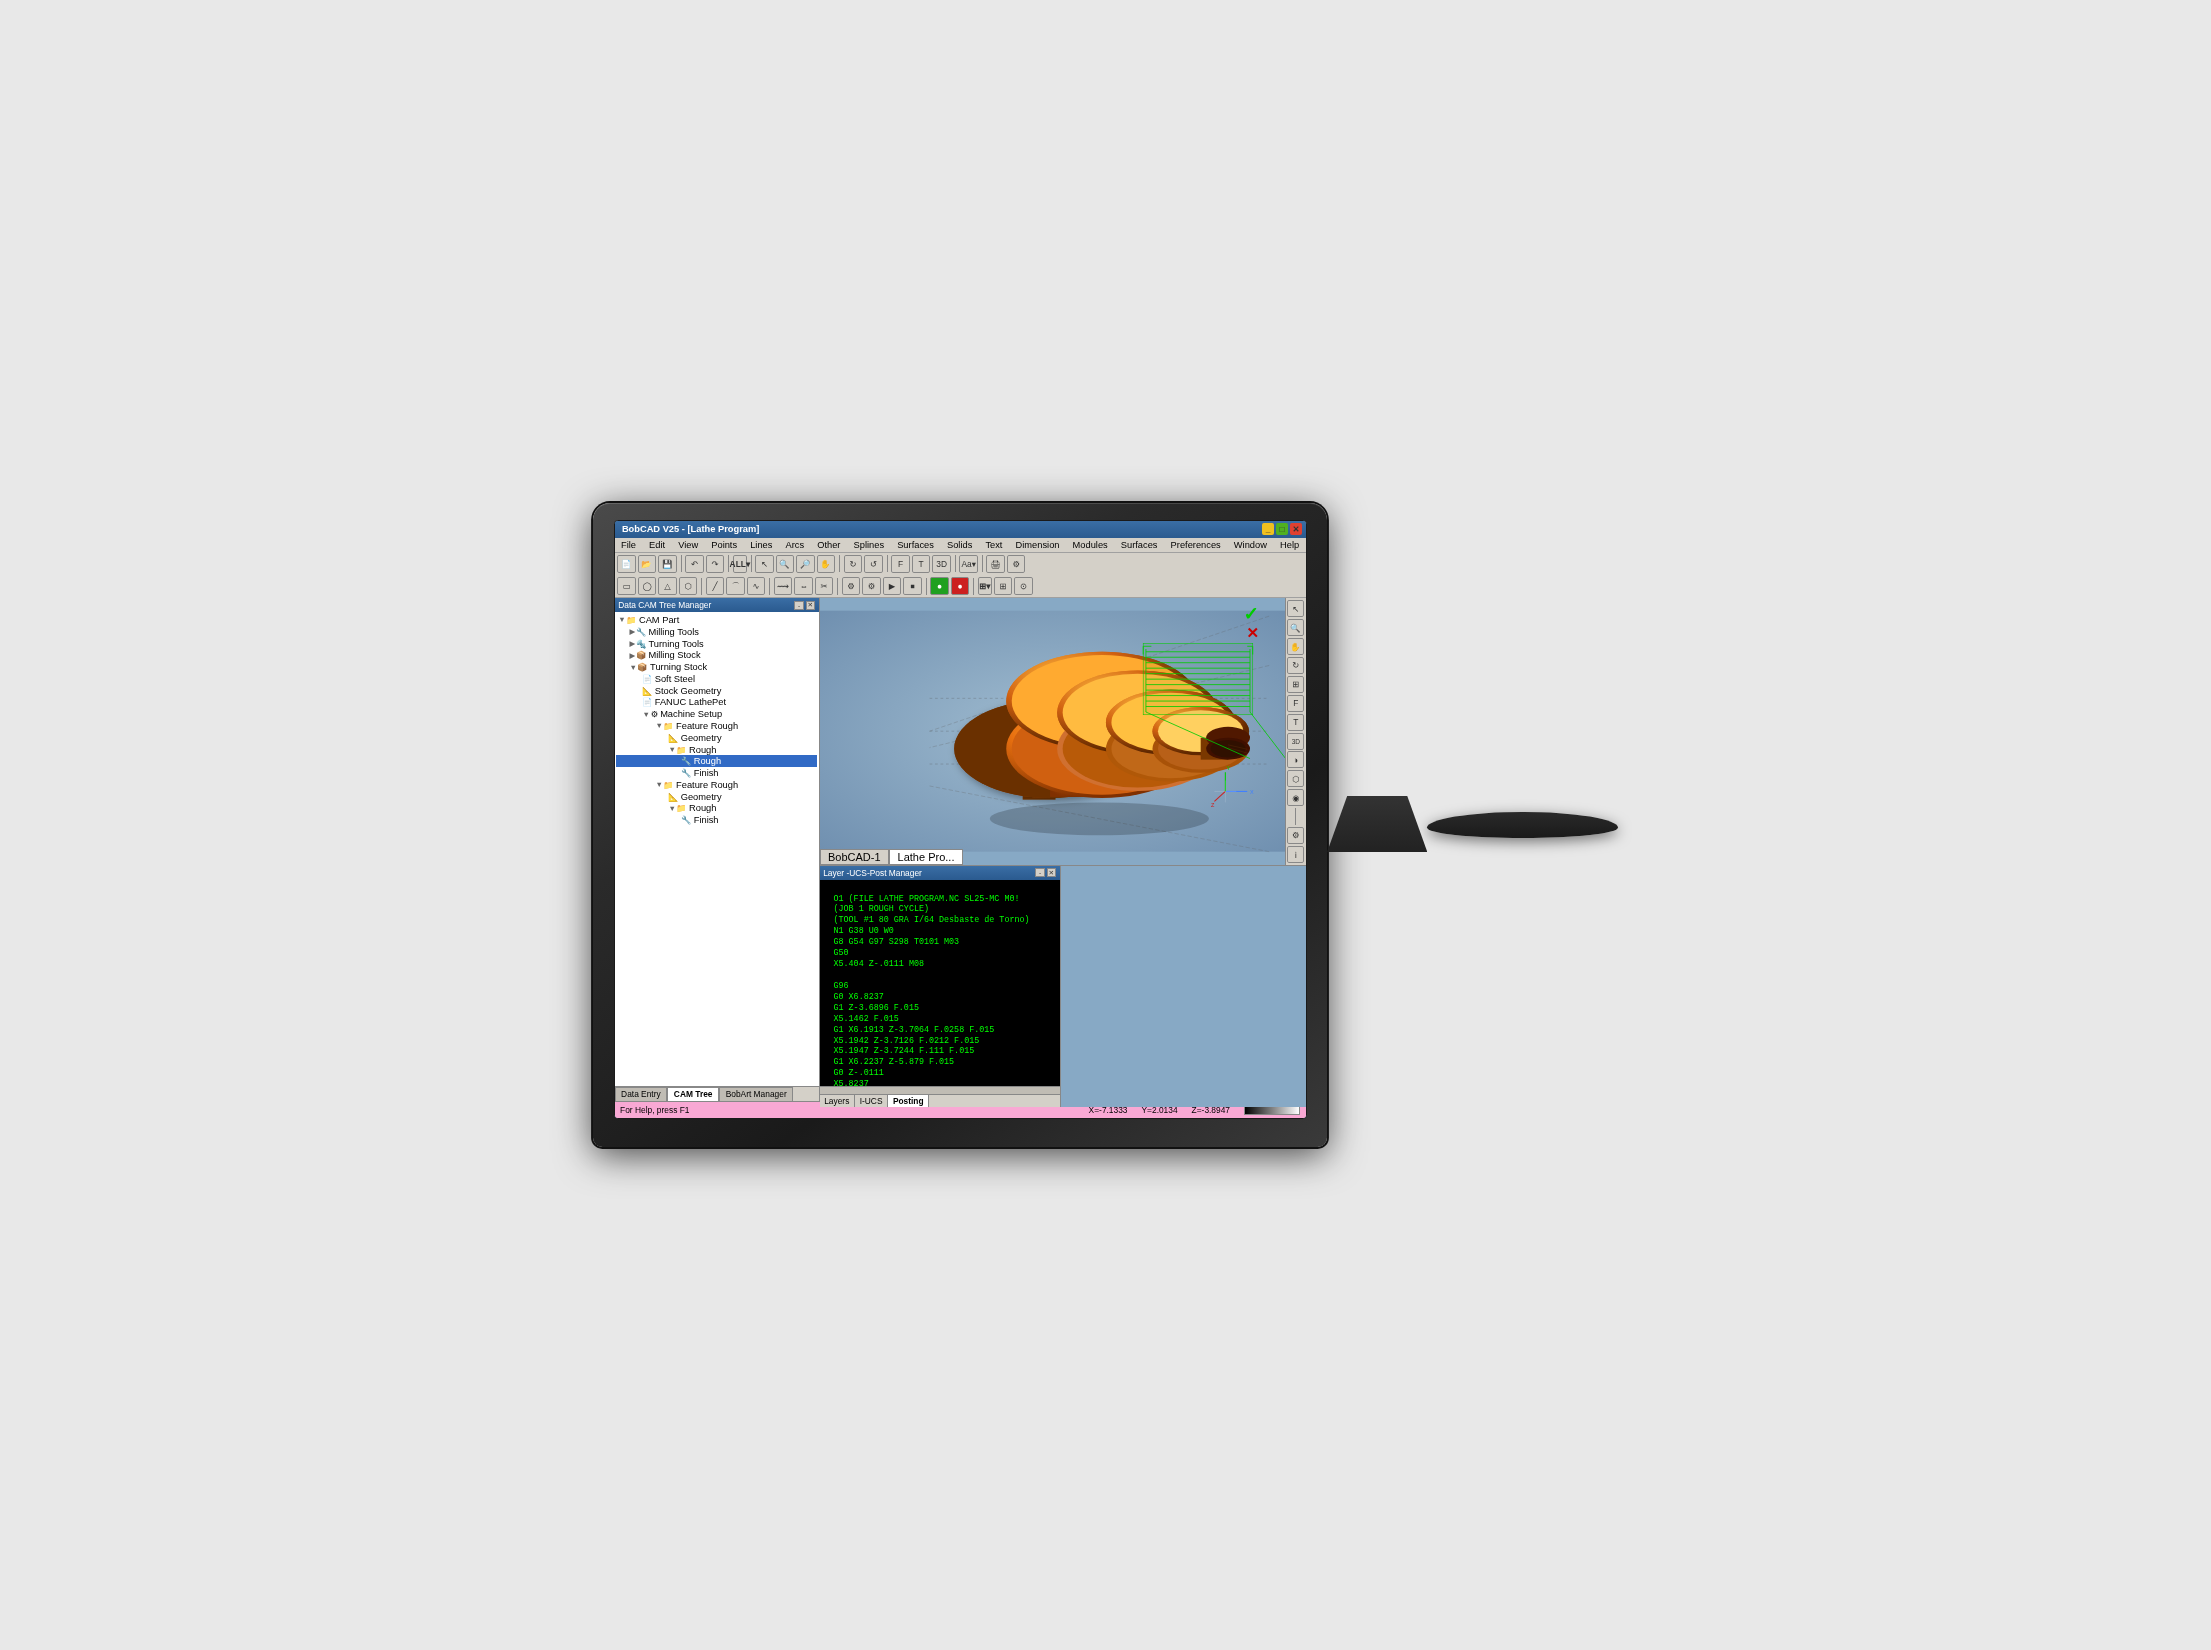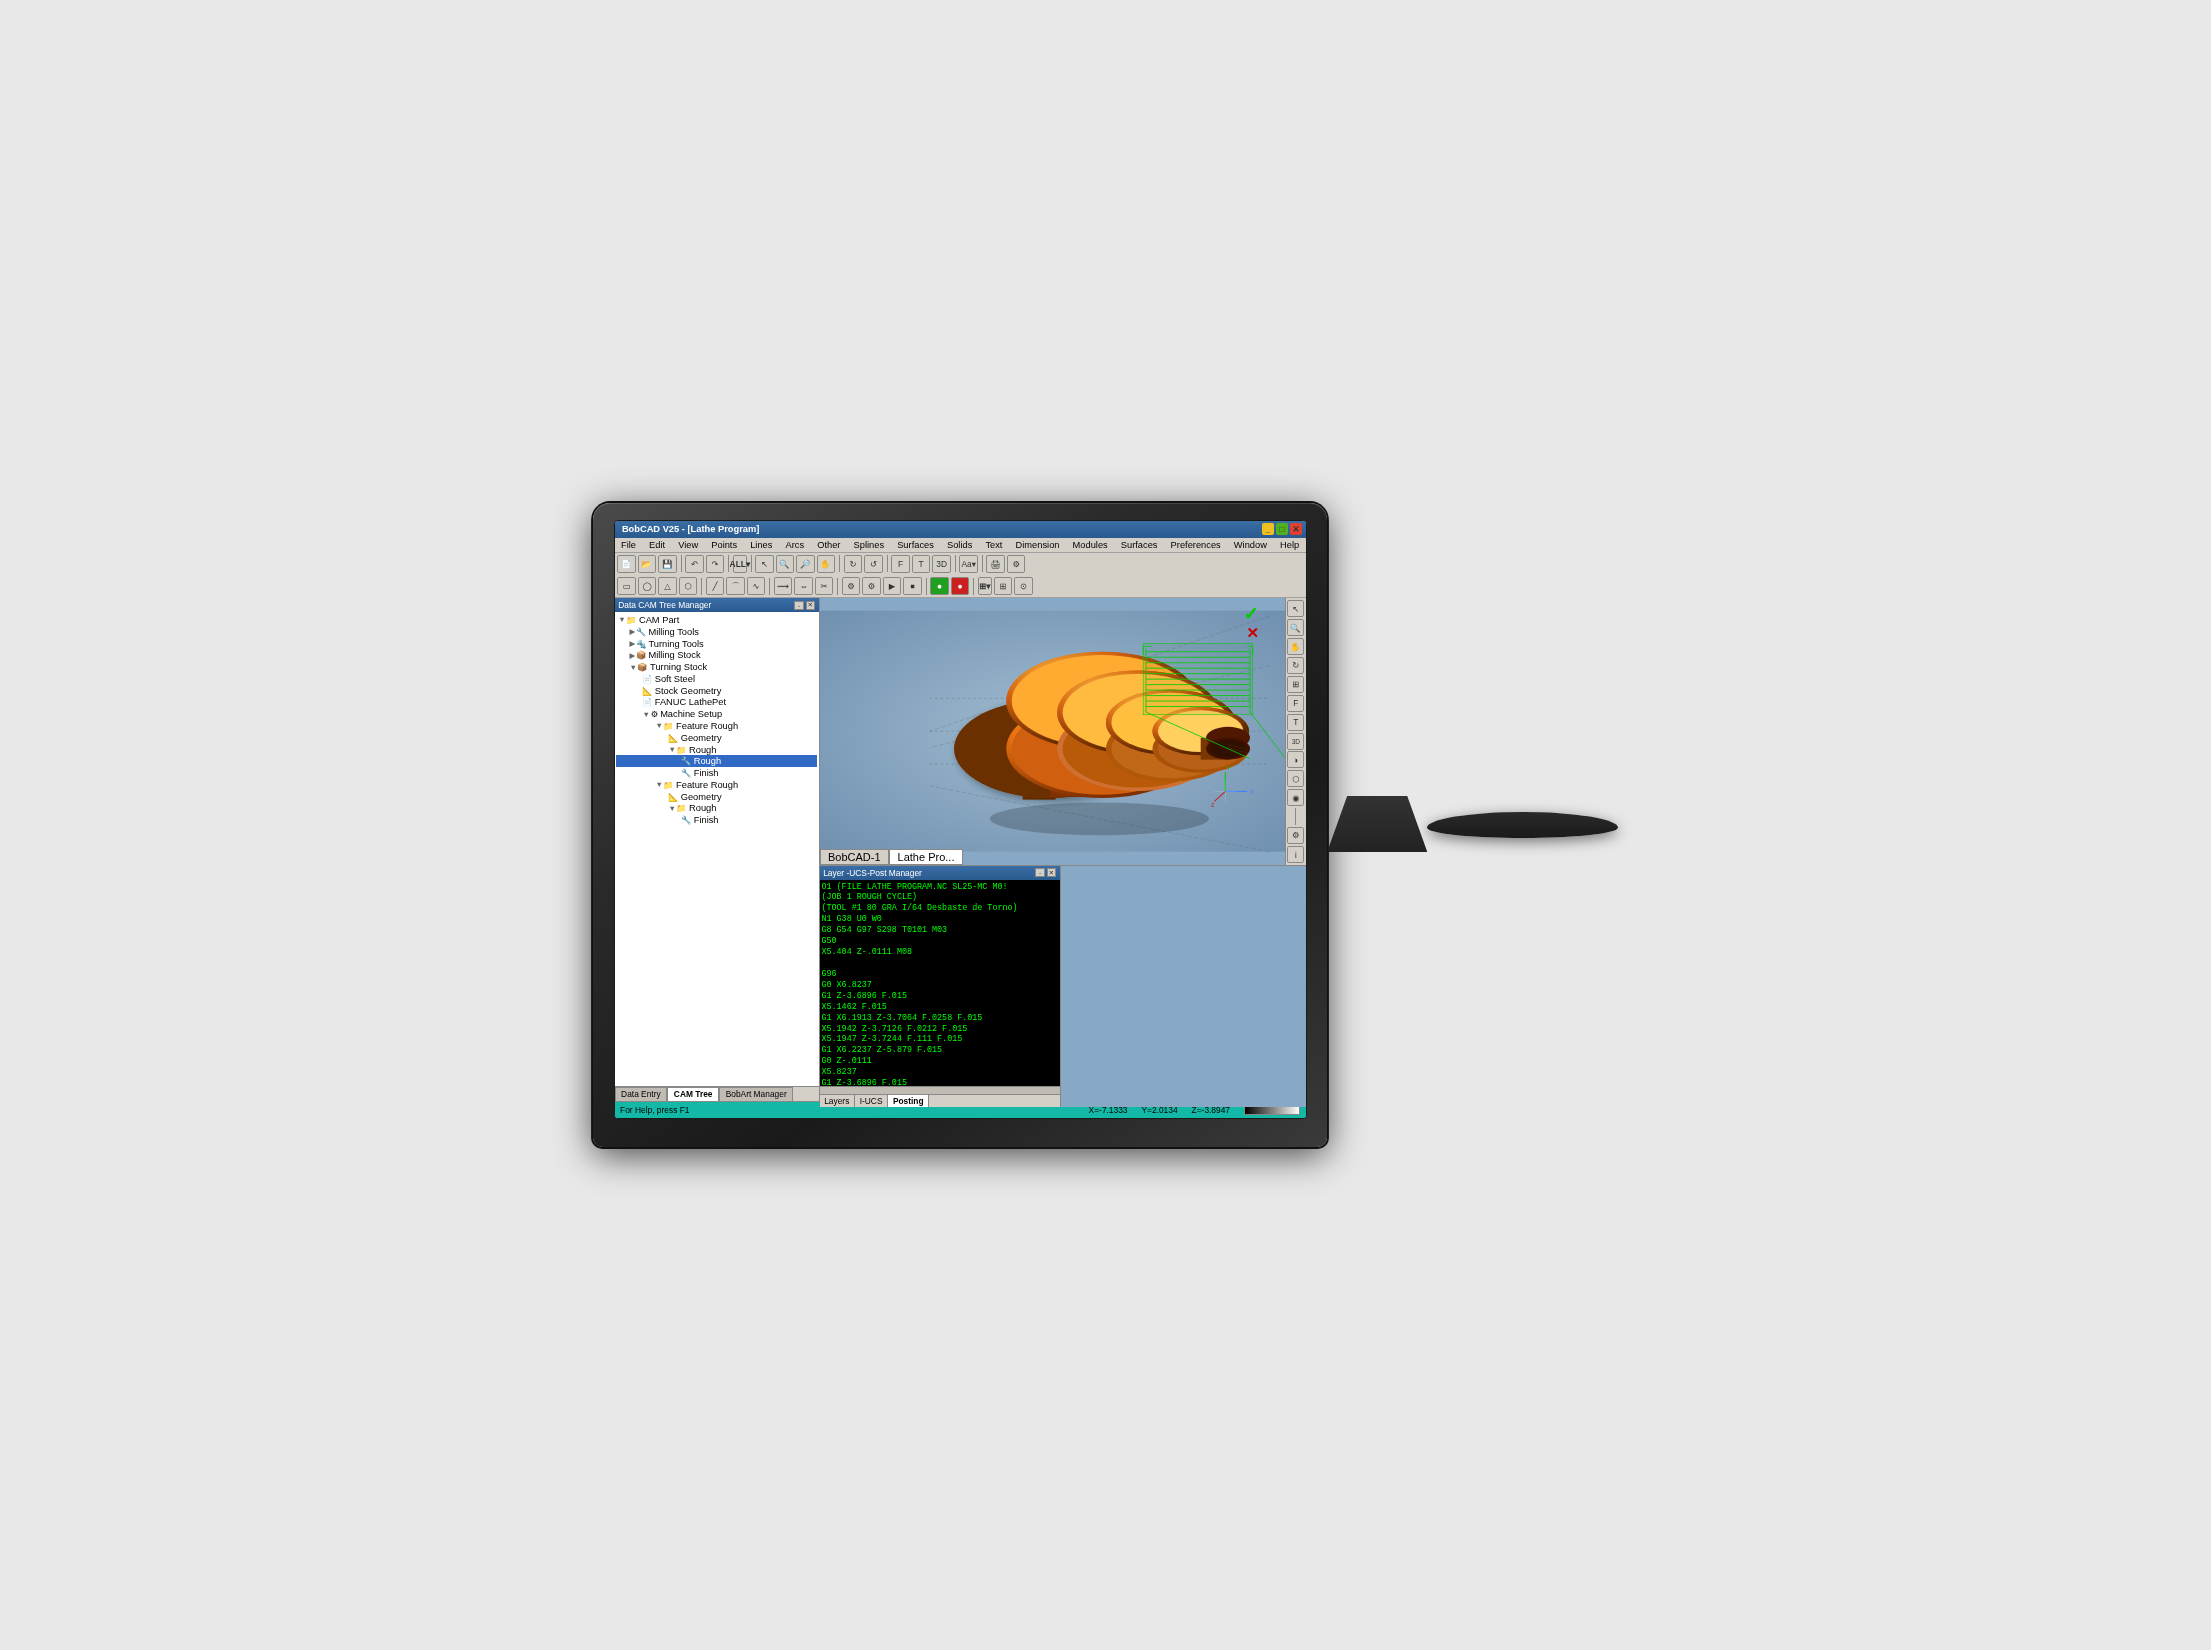--- a/index.html
+++ b/index.html
@@ -222,21 +222,21 @@
       flex-direction: column;
       flex-shrink: 0;
     }
 
     .code-area {
       flex: 1;
       background: #000;
       color: #00ff00;
       font-size: 8.4px;
       font-family: 'Courier New', monospace;
-      padding: 2px;
+      padding: 14px;
       overflow: hidden;
       line-height: 1.3;
     }
 
     .scrollbar-h {
       height: 7.5px;
       background: #c0bcb4;
       border-top: 0.9px solid #888;
     }
 
@@ -271,21 +271,21 @@
       border-left: 0.9px solid #888;
       display: flex;
       flex-direction: column;
       align-items: center;
       padding: 1.9px 0;
       gap: 1.9px;
     }
 
     
     .status-bar {
-      background: #14b8a6;
+      background: #f9a8d4;
       height: 17px;
       display: flex;
       align-items: center;
       padding: 0 5.6px;
       font-size: 8.4px;
       border-top: 0.9px solid #888;
       justify-content: space-between;
     }
 
     .status-coords {

